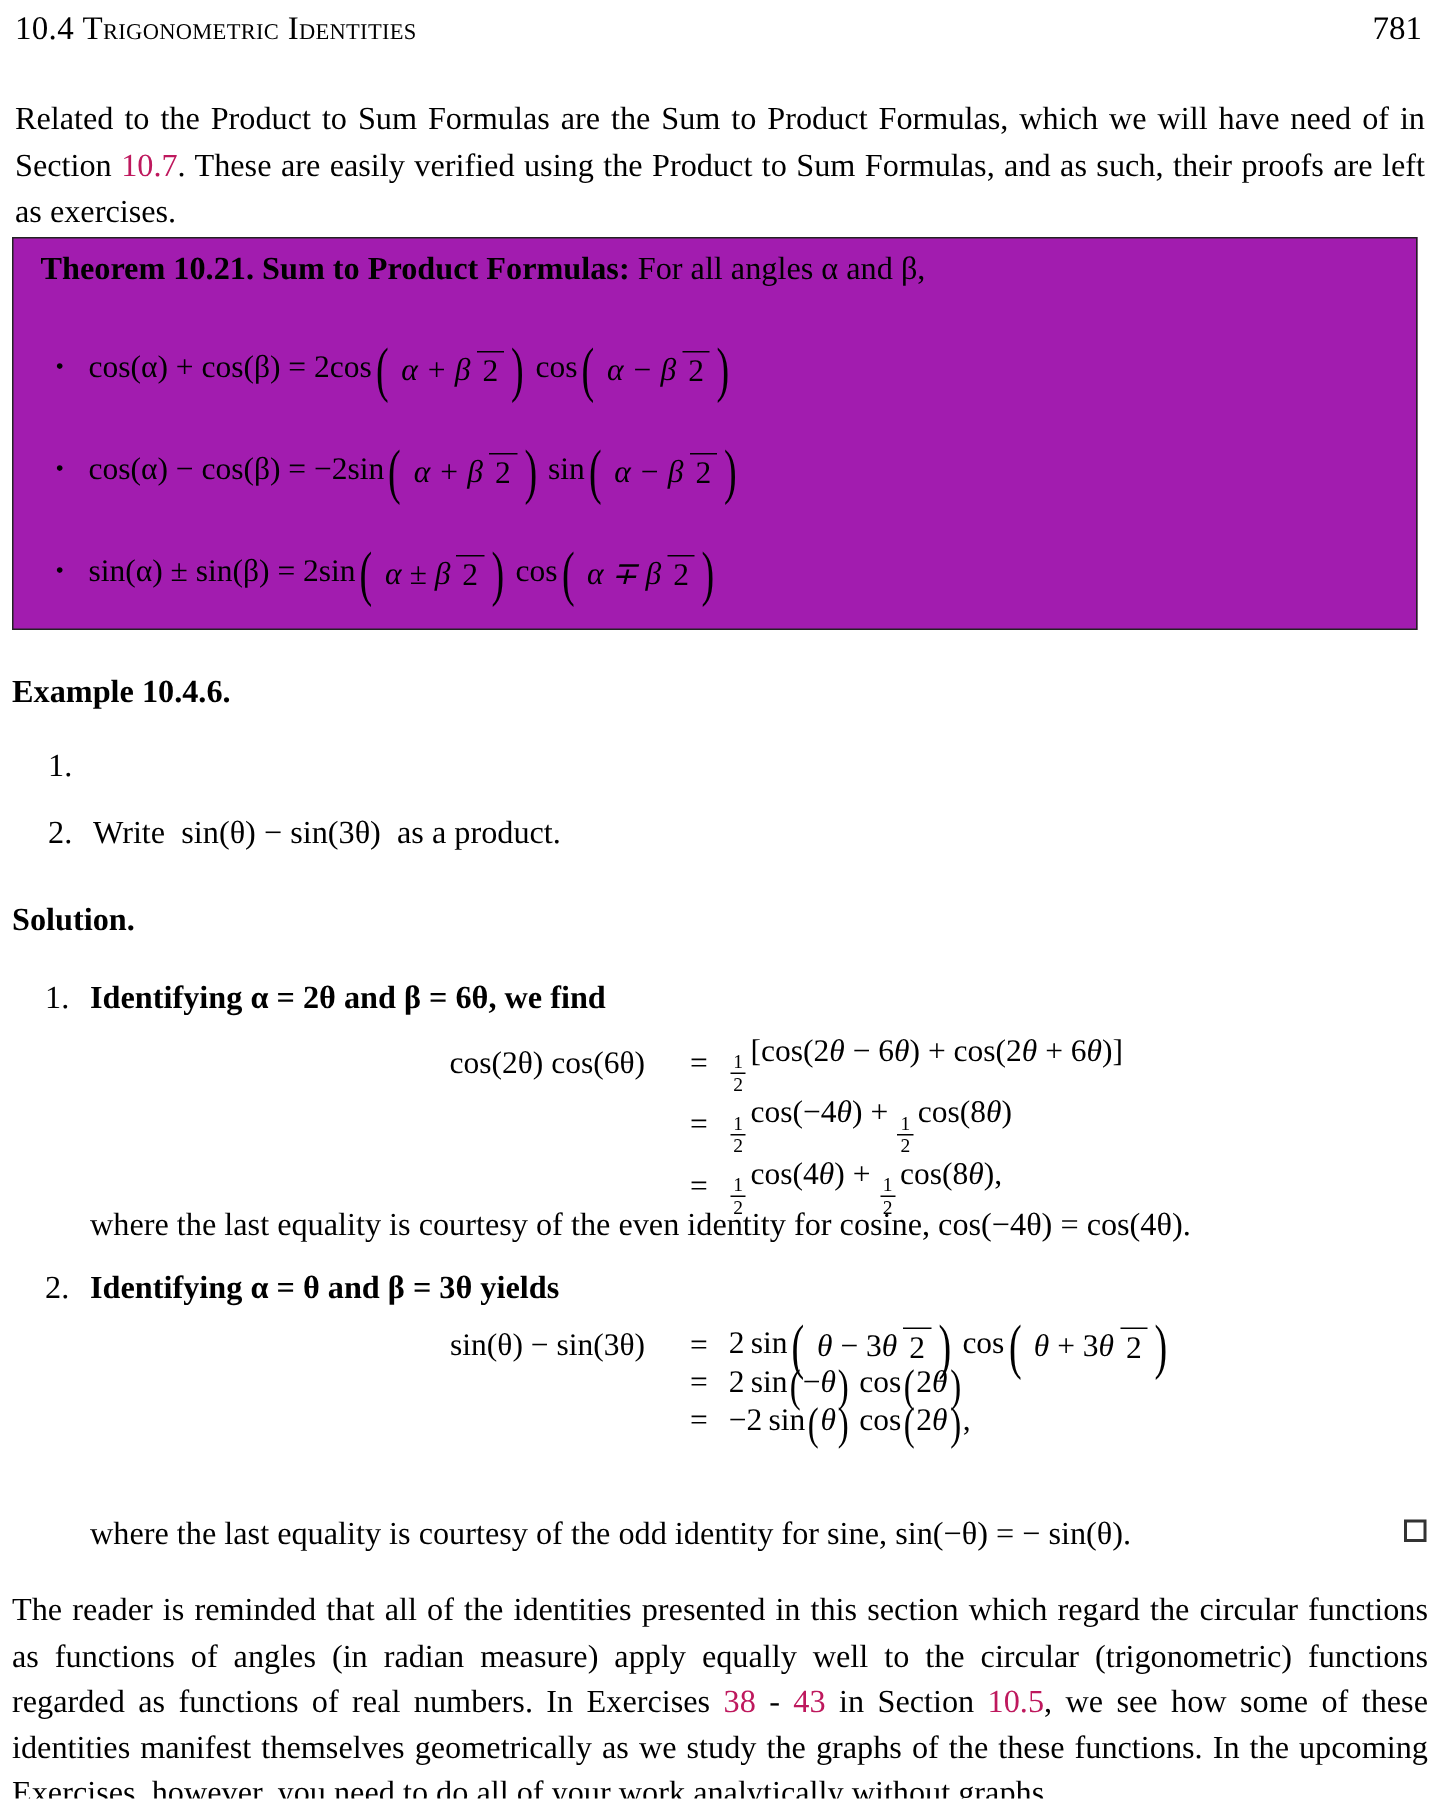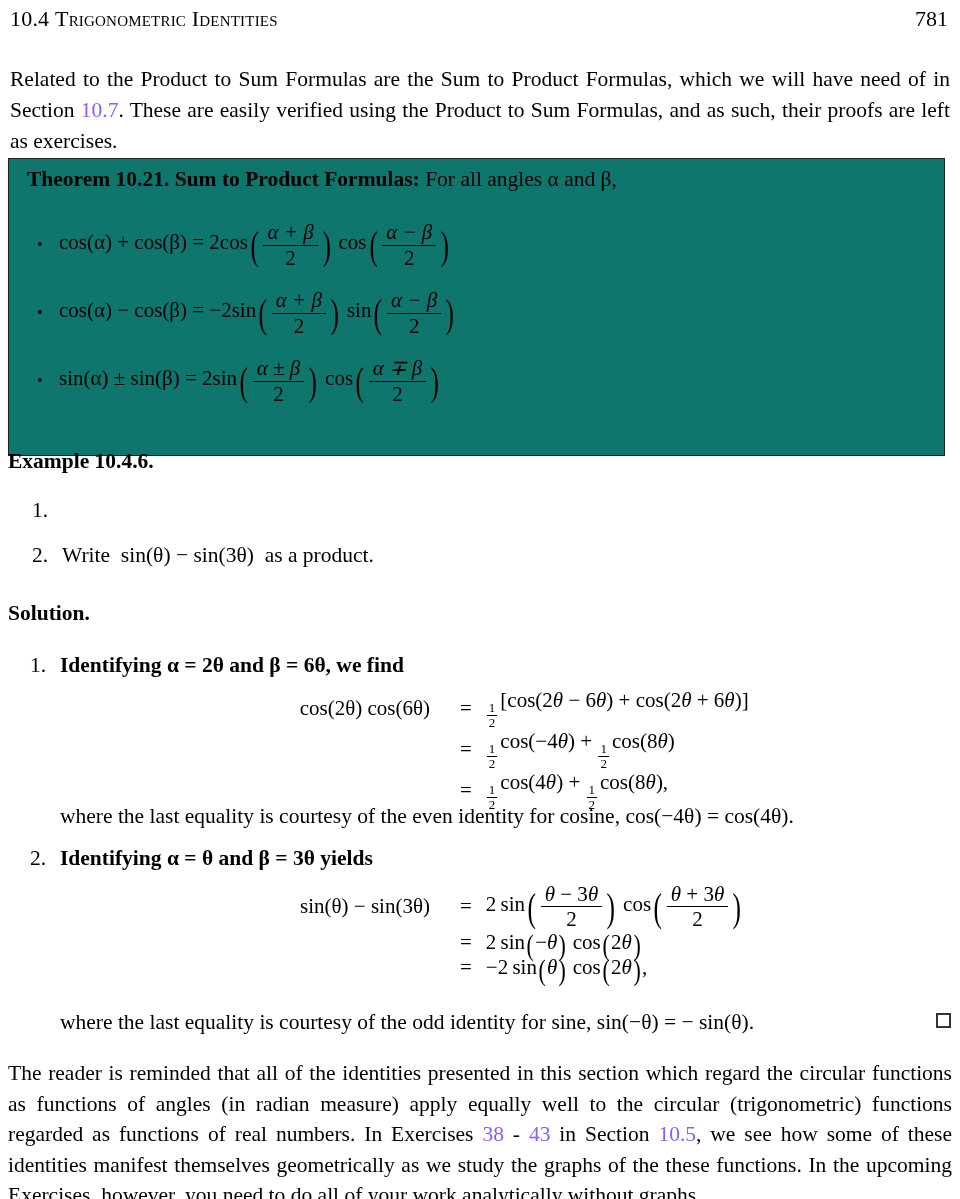--- a/index.html
+++ b/index.html
@@ -51,30 +51,30 @@
     left: 10px;
     top: 64px;
     width: 940px;
   }
   .closing {
     left: 8px;
     top: 1058px;
     width: 944px;
     line-height: 30.5px;
   }
-  .lnk { color: #8b5cf6; }
+  .lnk { color: #be185d; }
 
   
   .thmbox {
     position: absolute;
     left: 8px;
     top: 158px;
     width: 937px;
-    height: 298px;
-    background: #0f766e;
+    height: 262px;
+    background: #a21caf;
     border: 1.5px solid #222222;
     box-sizing: border-box;
   }
   .thmtitle {
     position: absolute;
     left: 18px;
     top: 8px;
     font-size: 21.5px;
     white-space: nowrap;
   }
@@ -99,21 +99,20 @@
     padding-left: 6px;
   }
 
   
   .mi { font-style: italic; font-family: "Liberation Serif", serif; }
   .mop { font-style: normal; }
   .num { font-style: normal; }
 
   .frac {
     display: inline-flex;
-    flex-direction: column;
     align-items: center;
     vertical-align: middle;
     margin: 0 2px;
     line-height: 1.05;
   }
   .frac .top {
     padding: 0 4px 1px 4px;
   }
   .frac .bot {
     border-top: 1.1px solid #000;

